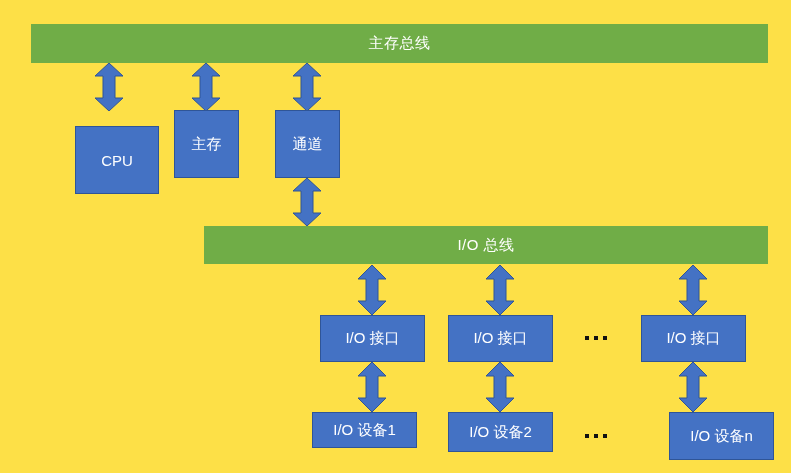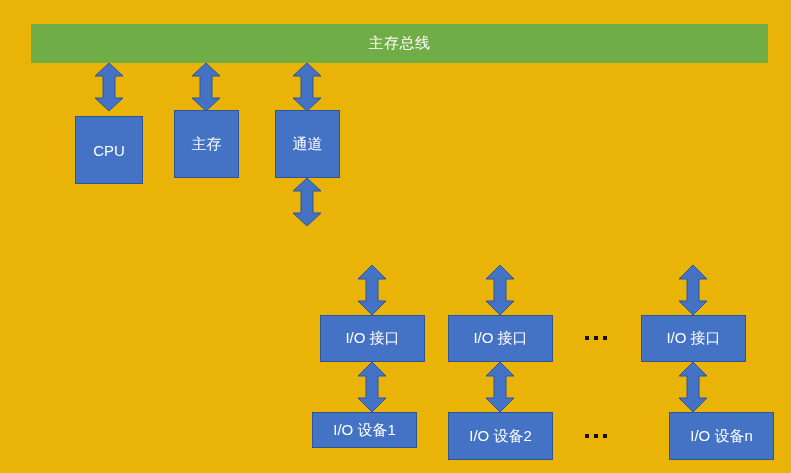--- a/index.html
+++ b/index.html
@@ -7,21 +7,21 @@
     padding: 0;
     background: #ffffff;
   }
   body {
     font-family: "Liberation Sans", "DejaVu Sans", sans-serif;
   }
   #canvas {
     position: relative;
     width: 791px;
     height: 473px;
-    background: #eab308;
+    background: #fde047;
     overflow: hidden;
   }
   .bus {
     position: absolute;
     background: #70AD47;
     color: #ffffff;
     display: flex;
     align-items: center;
     justify-content: center;
     font-size: 15px;
@@ -81,36 +81,39 @@
     <svg viewBox="0 0 28 48" preserveAspectRatio="none" aria-hidden="true">
       <polygon points="14,0 28,13 20,13 20,35 28,35 14,48 0,35 8,35 8,13 0,13" fill="#4472C4" stroke="#2F5597" stroke-width="1"></polygon>
     </svg>
   </div>
   <div class="arrow" style="left:293px; top:63px; width:28px; height:48px;">
     <svg viewBox="0 0 28 48" preserveAspectRatio="none" aria-hidden="true">
       <polygon points="14,0 28,13 20,13 20,35 28,35 14,48 0,35 8,35 8,13 0,13" fill="#4472C4" stroke="#2F5597" stroke-width="1"></polygon>
     </svg>
   </div>
 
-  <div class="box" style="left:75px; top:116px; width:68px; height:68px;">
+  <div class="box" style="left:75px; top:126px; width:84px; height:68px;">
     <span>CPU</span>
   </div>
   <div class="box" style="left:174px; top:110px; width:65px; height:68px;justify-content:center;">
     <span>主存</span>
   </div>
   <div class="box" style="left:275px; top:110px; width:65px; height:68px;">
     <span>通道</span>
   </div>
 
   <div class="arrow" style="left:293px; top:178px; width:28px; height:48px;">
     <svg viewBox="0 0 28 48" preserveAspectRatio="none" aria-hidden="true">
       <polygon points="14,0 28,13 20,13 20,35 28,35 14,48 0,35 8,35 8,13 0,13" fill="#4472C4" stroke="#2F5597" stroke-width="1"></polygon>
     </svg>
   </div>
 
+  <div class="bus" style="left:204px; top:226px; width:564px; height:38px;">
+    <span>I/O 总线</span>
+  </div>
 
   <div class="arrow" style="left:358px; top:265px; width:28px; height:50px;">
     <svg viewBox="0 0 28 50" preserveAspectRatio="none" aria-hidden="true">
       <polygon points="14,0 28,14 20,14 20,36 28,36 14,50 0,36 8,36 8,14 0,14" fill="#4472C4" stroke="#2F5597" stroke-width="1"></polygon>
     </svg>
   </div>
   <div class="arrow" style="left:486px; top:265px; width:28px; height:50px;">
     <svg viewBox="0 0 28 50" preserveAspectRatio="none" aria-hidden="true">
       <polygon points="14,0 28,14 20,14 20,36 28,36 14,50 0,36 8,36 8,14 0,14" fill="#4472C4" stroke="#2F5597" stroke-width="1"></polygon>
     </svg>
@@ -149,21 +152,21 @@
   </div>
   <div class="arrow" style="left:679px; top:362px; width:28px; height:50px;">
     <svg viewBox="0 0 28 50" preserveAspectRatio="none" aria-hidden="true">
       <polygon points="14,0 28,14 20,14 20,36 28,36 14,50 0,36 8,36 8,14 0,14" fill="#4472C4" stroke="#2F5597" stroke-width="1"></polygon>
     </svg>
   </div>
 
   <div class="box" style="left:312px; top:412px; width:105px; height:36px;text-align:center;">
     <span>I/O 设备1</span>
   </div>
-  <div class="box" style="left:448px; top:412px; width:105px; height:48px;">
+  <div class="box" style="left:448px; top:412px; width:105px; height:40px;">
     <span>I/O 设备2</span>
   </div>
   <div class="box" style="left:669px; top:412px; width:105px; height:48px;">
     <span>I/O 设备n</span>
   </div>
 
   <div class="ellipsis" style="left:578px; top:428px; width:36px; height:16px;">
     <i></i>
     <i></i>
     <i></i>

